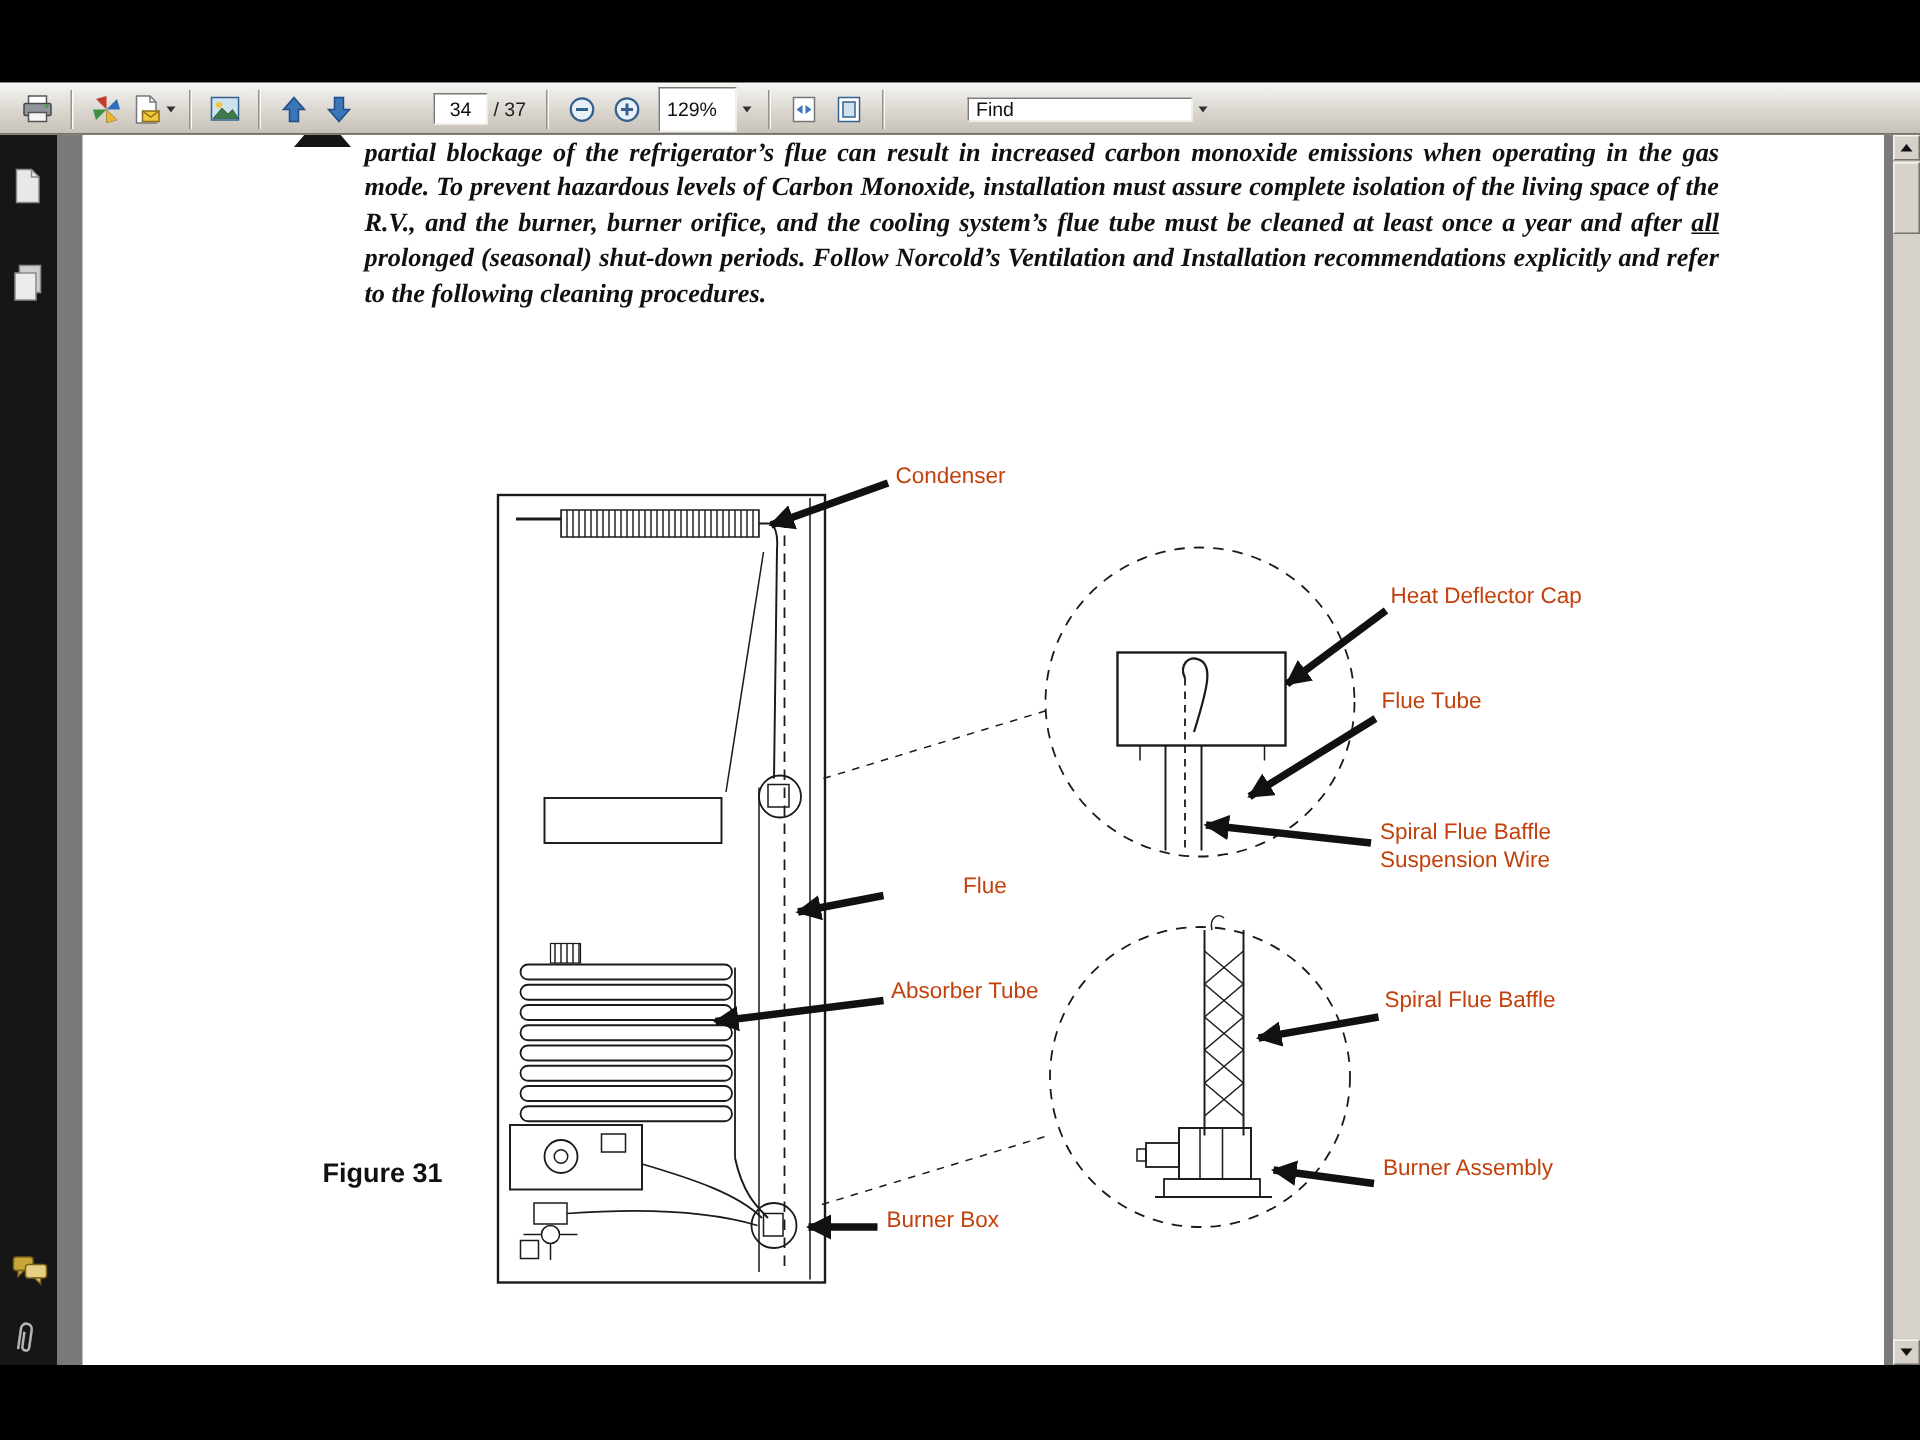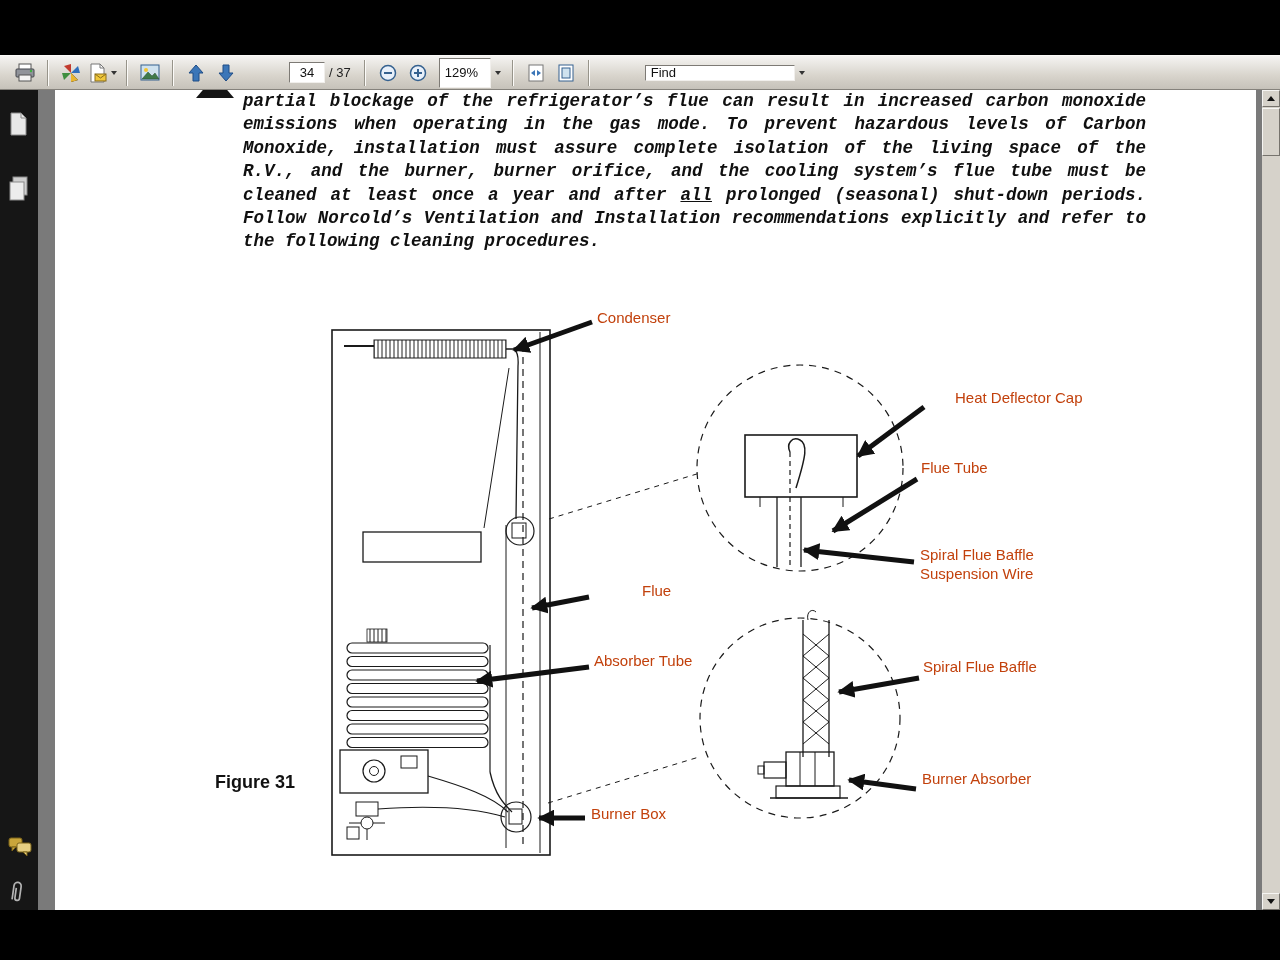--- a/index.html
+++ b/index.html
@@ -41,21 +41,21 @@
   .sb-up { top:0; } .sb-down { bottom:0; }
   .sb-caret-up { width:0;height:0;border-left:4px solid transparent;border-right:4px solid transparent;border-bottom:5px solid #111; }
   .sb-caret-down { width:0;height:0;border-left:4px solid transparent;border-right:4px solid transparent;border-top:5px solid #111; }
   .sb-thumb { position:absolute; left:0; top:18px; width:18px; height:48px; background:#d6d2ca; box-sizing:border-box;
               border:1px solid; border-color:#f6f5f3 #76736d #76736d #f6f5f3; }
 
   
   .overlay-svg { position:absolute; left:0; top:0; z-index:5; pointer-events:none; }
   .para {
     position:absolute; left:243px; top:90px; width:903px; z-index:6;
-    font-family:Liberation Mono, monospace; font-style:italic; font-weight:700;
+    font-family:Liberation Serif, serif; font-style:italic; font-weight:700;
     font-size:17.5px; line-height:23.4px; color:#101010; text-align:justify;
   }
   .para .u { text-decoration:underline; }
   .warn { position:absolute; left:196px; top:90px; width:38px; height:8px; background:#151515;
           clip-path:polygon(18% 0, 82% 0, 100% 100%, 0 100%); z-index:6; }
   .lbl { position:absolute; font:15px "Liberation Sans", sans-serif; color:#c2410c; white-space:nowrap; z-index:6; }
   .lbl2 { line-height:19px; }
   .fig { position:absolute; left:215px; top:772px; font:700 18px "Liberation Sans", sans-serif; color:#111; z-index:6; }
 </style>
 </head>
@@ -287,26 +287,26 @@
     <line x1="585" y1="818" x2="539" y2="818" marker-end="url(#ah)"></line>
     <line x1="924" y1="407" x2="858" y2="456" marker-end="url(#ah)"></line>
     <line x1="917" y1="479" x2="833" y2="531" marker-end="url(#ah)"></line>
     <line x1="914" y1="562" x2="804" y2="550" marker-end="url(#ah)"></line>
     <line x1="919" y1="678" x2="839" y2="692" marker-end="url(#ah)"></line>
     <line x1="916" y1="789" x2="849" y2="780" marker-end="url(#ah)"></line>
   </g>
 </svg>
 
 <div class="lbl" style="left:597px; top:309px;">Condenser</div>
-<div class="lbl" style="left:927px; top:389px;margin-left:28px;">Heat Deflector Cap</div>
+<div class="lbl" style="left:927px; top:389px;">Heat Deflector Cap</div>
 <div class="lbl" style="left:921px; top:459px;">Flue Tube</div>
 <div class="lbl lbl2" style="left:920px; top:545px;">
   <div>Spiral Flue Baffle</div>
   <div>Suspension Wire</div>
 </div>
 <div class="lbl" style="left:594px; top:582px;margin-left:48px;">Flue</div>
 <div class="lbl" style="left:594px; top:652px;">Absorber Tube</div>
 <div class="lbl" style="left:923px; top:658px;">Spiral Flue Baffle</div>
-<div class="lbl" style="left:922px; top:770px;">Burner Absorber</div>
+<div class="lbl" style="left:922px; top:770px;">Burner Assembly</div>
 <div class="lbl" style="left:591px; top:805px;">Burner Box</div>
 <div class="fig">Figure 31</div>
 
 <div class="bottombar"></div>
 
 </body></html>

